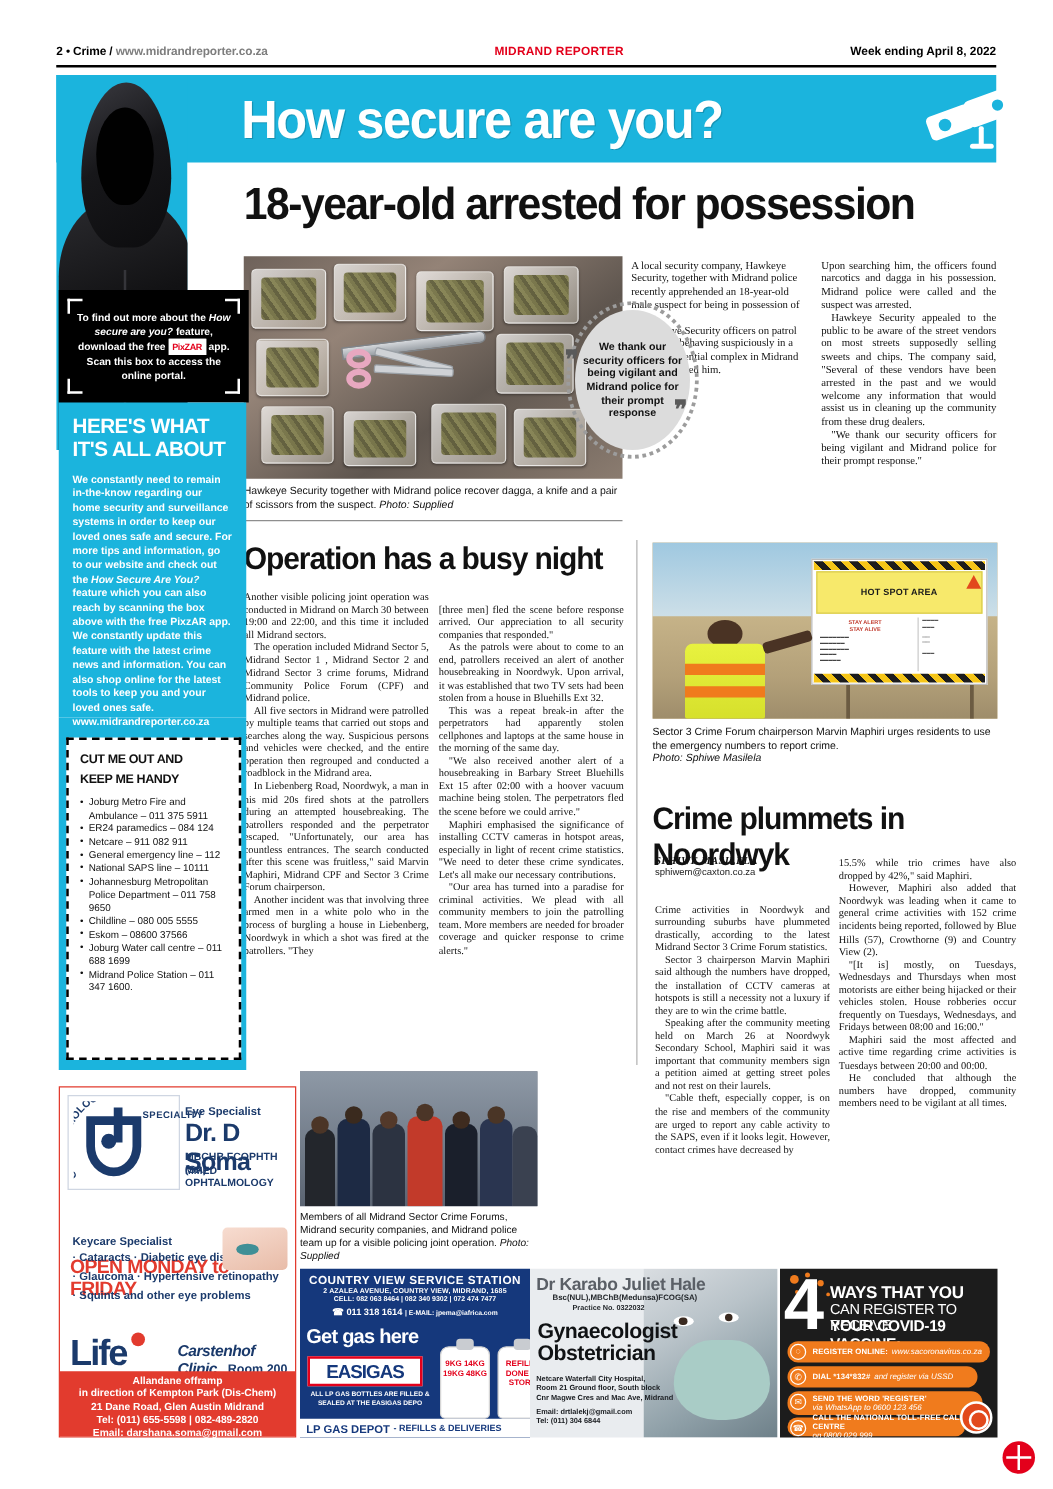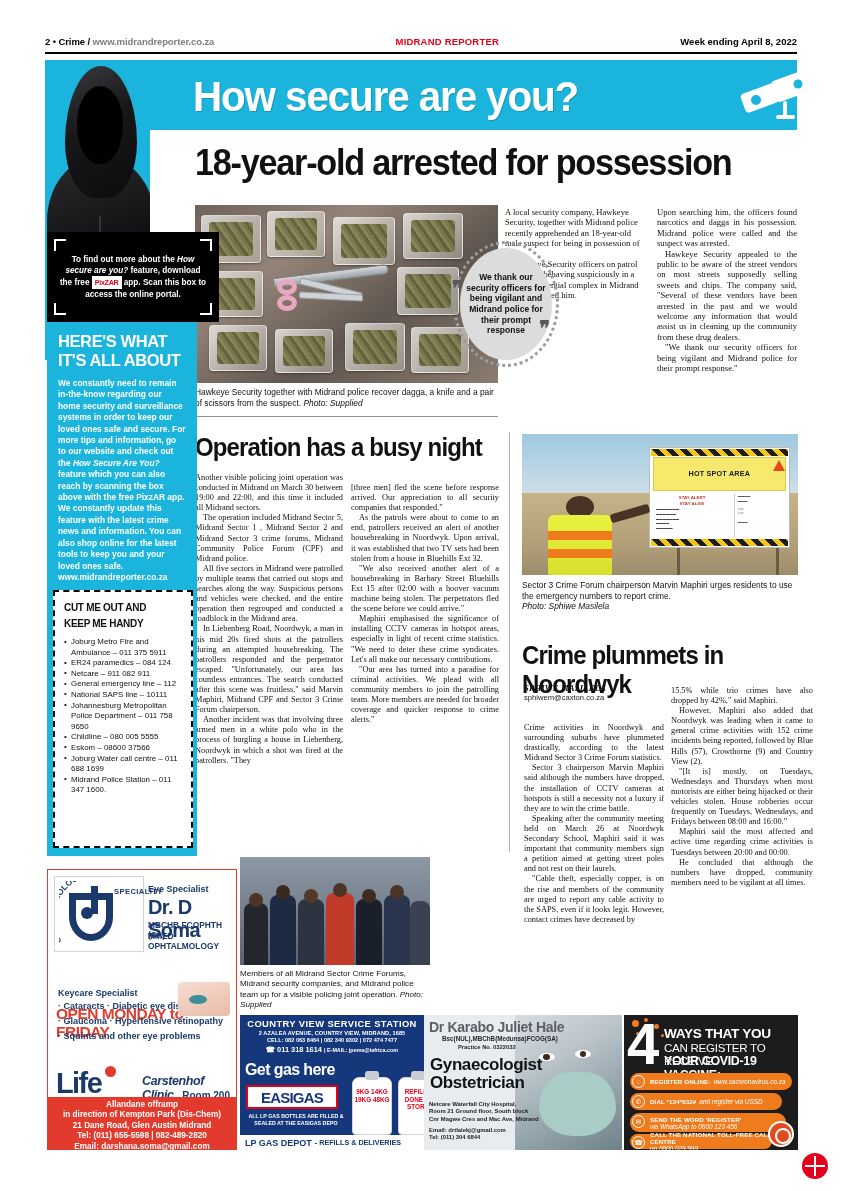--- a/index.html
+++ b/index.html
@@ -231,21 +231,21 @@
   }
   .pp-sky { position:absolute; inset:0; background:linear-gradient(180deg,#8e99a6,#5b6472); }
   .pp-fig { position:absolute; bottom:0; border-radius:8px 8px 0 0; }
   .pp-head { position:absolute; border-radius:50%; }
   .police-cap { position:absolute; left:240px; top:969px; width:190px;
     font-size:8.1px; line-height:10.4px; color:#111; }
   .police-cap em { font-style:italic; }
 
   
   .scanbox {
-    position:absolute; left:47px; top:232px; width:172px; height:90px;
+    position:absolute; left:47px; top:232px; width:152px; height:90px;
     background:#000; color:#fff;
     display:flex; align-items:center; justify-content:center; text-align:center;
   }
   .scanbox .inner { font-size:8.2px; line-height:11px; font-weight:700; padding:0 12px; }
   .scanbox .inner em { font-style:italic; }
   .corner { position:absolute; width:12px; height:12px; border-color:#fff; border-style:solid; border-width:0; }
   .c-tl { left:7px; top:7px; border-left-width:2px; border-top-width:2px; }
   .c-tr { right:7px; top:7px; border-right-width:2px; border-top-width:2px; }
   .c-bl { left:7px; bottom:7px; border-left-width:2px; border-bottom-width:2px; }
   .c-br { right:7px; bottom:7px; border-right-width:2px; border-bottom-width:2px; }
@@ -502,20 +502,21 @@
   <div class="body-col" id="op-c1">
     <p class="first">Another visible policing joint operation was conducted in Midrand on March 30 between 19:00 and 22:00, and this time it included all Midrand sectors.</p>
     <p>The operation included Midrand Sector 5, Midrand Sector 1 , Midrand Sector 2 and Midrand Sector 3 crime forums, Midrand Community Police Forum (CPF) and Midrand police.</p>
     <p>All five sectors in Midrand were patrolled by multiple teams that carried out stops and searches along the way. Suspicious persons and vehicles were checked, and the entire operation then regrouped and conducted a roadblock in the Midrand area.</p>
     <p>In Liebenberg Road, Noordwyk, a man in his mid 20s fired shots at the patrollers during an attempted housebreaking. The patrollers responded and the perpetrator escaped. "Unfortunately, our area has countless entrances. The search conducted after this scene was fruitless," said Marvin Maphiri, Midrand CPF and Sector 3 Crime Forum chairperson.</p>
     <p>Another incident was that involving three armed men in a white polo who in the process of burgling a house in Liebenberg, Noordwyk in which a shot was fired at the patrollers. "They</p>
   </div>
   <div class="body-col" id="op-c2">
     <p class="first">[three men] fled the scene before response arrived. Our appreciation to all security companies that responded."</p>
     <p>As the patrols were about to come to an end, patrollers received an alert of another housebreaking in Noordwyk. Upon arrival, it was established that two TV sets had been stolen from a house in Bluehills Ext 32.</p>
+    <p>This was a repeat break-in after the perpetrators had apparently stolen cellphones and laptops at the same house in the morning of the same day.</p>
     <p>"We also received another alert of a housebreaking in Barbary Street Bluehills Ext 15 after 02:00 with a hoover vacuum machine being stolen. The perpetrators fled the scene before we could arrive."</p>
     <p>Maphiri emphasised the significance of installing CCTV cameras in hotspot areas, especially in light of recent crime statistics. "We need to deter these crime syndicates. Let's all make our necessary contributions.</p>
     <p>"Our area has turned into a paradise for criminal activities. We plead with all community members to join the patrolling team. More members are needed for broader coverage and quicker response to crime alerts."</p>
   </div>
 
   <div class="vrule" style="left:509px; top:432px; height:420px;"></div>
   <div class="vrule" style="left:201px; top:860px; height:0px;"></div>
 
   <div class="hot-photo">
     <div class="hp-sky"></div>

